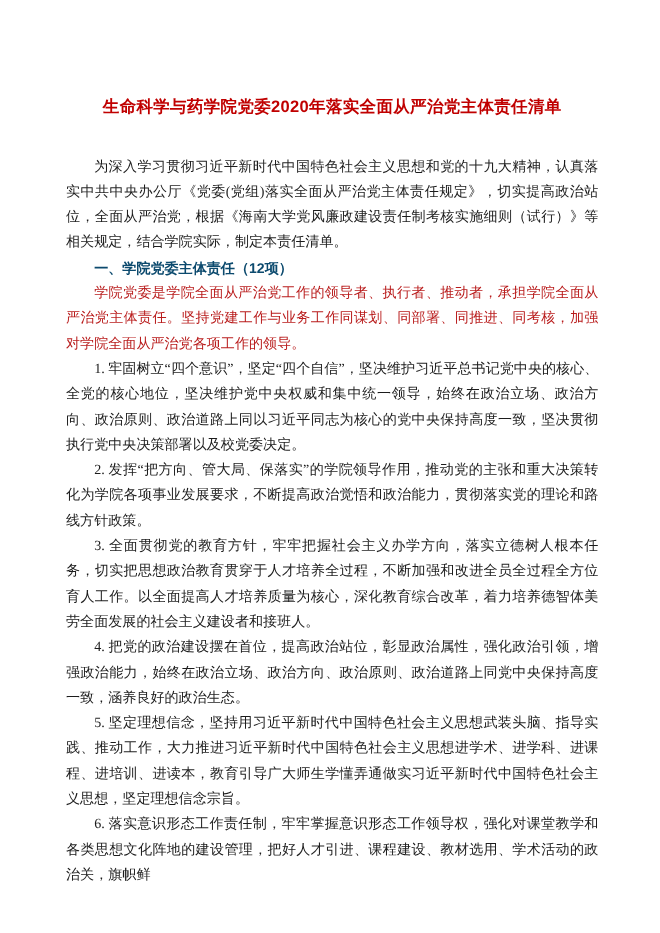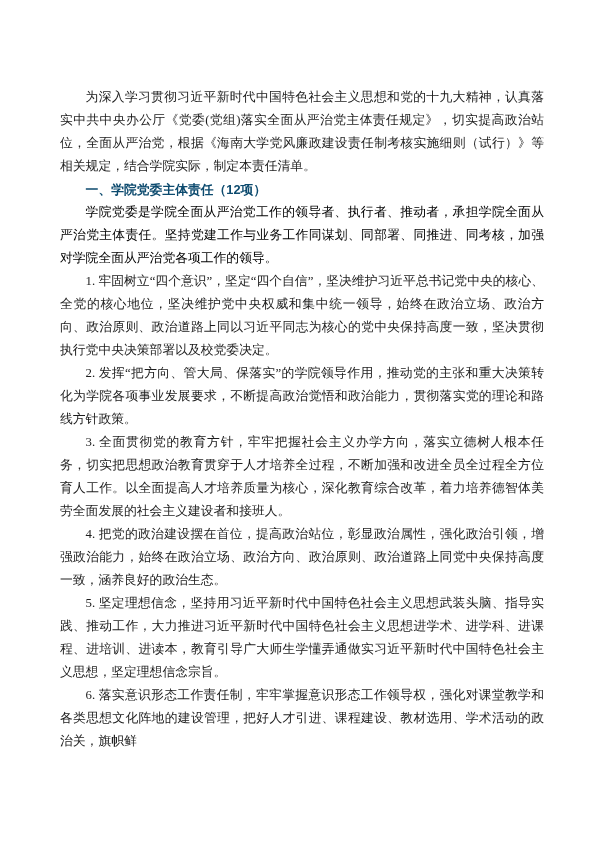--- a/index.html
+++ b/index.html
@@ -39,25 +39,26 @@
   .body-text p.section-heading {
     font-family: "Liberation Sans", "DejaVu Sans", sans-serif;
     font-weight: bold;
     text-align: left;
   }
 </style>
 </head>
 <body>
 
 <div class="page">
+  <h1 class="doc-title" style="color: rgb(192, 0, 0);">生命科学与药学院党委2020年落实全面从严治党主体责任清单</h1>
 
   <div class="body-text">
     <p style="color: rgb(28, 28, 28);">为深入学习贯彻习近平新时代中国特色社会主义思想和党的十九大精神，认真落实中共中央办公厅《党委(党组)落实全面从严治党主体责任规定》，切实提高政治站位，全面从严治党，根据《海南大学党风廉政建设责任制考核实施细则（试行）》等相关规定，结合学院实际，制定本责任清单。</p>
     <p class="section-heading" style="color: #0c4a6e;">一、学院党委主体责任（12项）</p>
-    <p style="color: #000000;">学院党委是学院全面从严治党工作的领导者、执行者、推动者，承担学院全面从严治党主体责任。坚持党建工作与业务工作同谋划、同部署、同推进、同考核，加强对学院全面从严治党各项工作的领导。</p>
+    <p style="color: #b91c1c;">学院党委是学院全面从严治党工作的领导者、执行者、推动者，承担学院全面从严治党主体责任。坚持党建工作与业务工作同谋划、同部署、同推进、同考核，加强对学院全面从严治党各项工作的领导。</p>
     <p style="color: rgb(28, 28, 28);">1. 牢固树立“四个意识”，坚定“四个自信”，坚决维护习近平总书记党中央的核心、全党的核心地位，坚决维护党中央权威和集中统一领导，始终在政治立场、政治方向、政治原则、政治道路上同以习近平同志为核心的党中央保持高度一致，坚决贯彻执行党中央决策部署以及校党委决定。</p>
     <p style="color: rgb(28, 28, 28);">2. 发挥“把方向、管大局、保落实”的学院领导作用，推动党的主张和重大决策转化为学院各项事业发展要求，不断提高政治觉悟和政治能力，贯彻落实党的理论和路线方针政策。</p>
     <p style="color: rgb(28, 28, 28);">3. 全面贯彻党的教育方针，牢牢把握社会主义办学方向，落实立德树人根本任务，切实把思想政治教育贯穿于人才培养全过程，不断加强和改进全员全过程全方位育人工作。以全面提高人才培养质量为核心，深化教育综合改革，着力培养德智体美劳全面发展的社会主义建设者和接班人。</p>
     <p style="color: rgb(28, 28, 28);">4. 把党的政治建设摆在首位，提高政治站位，彰显政治属性，强化政治引领，增强政治能力，始终在政治立场、政治方向、政治原则、政治道路上同党中央保持高度一致，涵养良好的政治生态。</p>
     <p style="color: rgb(28, 28, 28);">5. 坚定理想信念，坚持用习近平新时代中国特色社会主义思想武装头脑、指导实践、推动工作，大力推进习近平新时代中国特色社会主义思想进学术、进学科、进课程、进培训、进读本，教育引导广大师生学懂弄通做实习近平新时代中国特色社会主义思想，坚定理想信念宗旨。</p>
     <p style="color: rgb(28, 28, 28);">6. 落实意识形态工作责任制，牢牢掌握意识形态工作领导权，强化对课堂教学和各类思想文化阵地的建设管理，把好人才引进、课程建设、教材选用、学术活动的政治关，旗帜鲜</p>
   </div>
 </div>
 
 </body></html>

